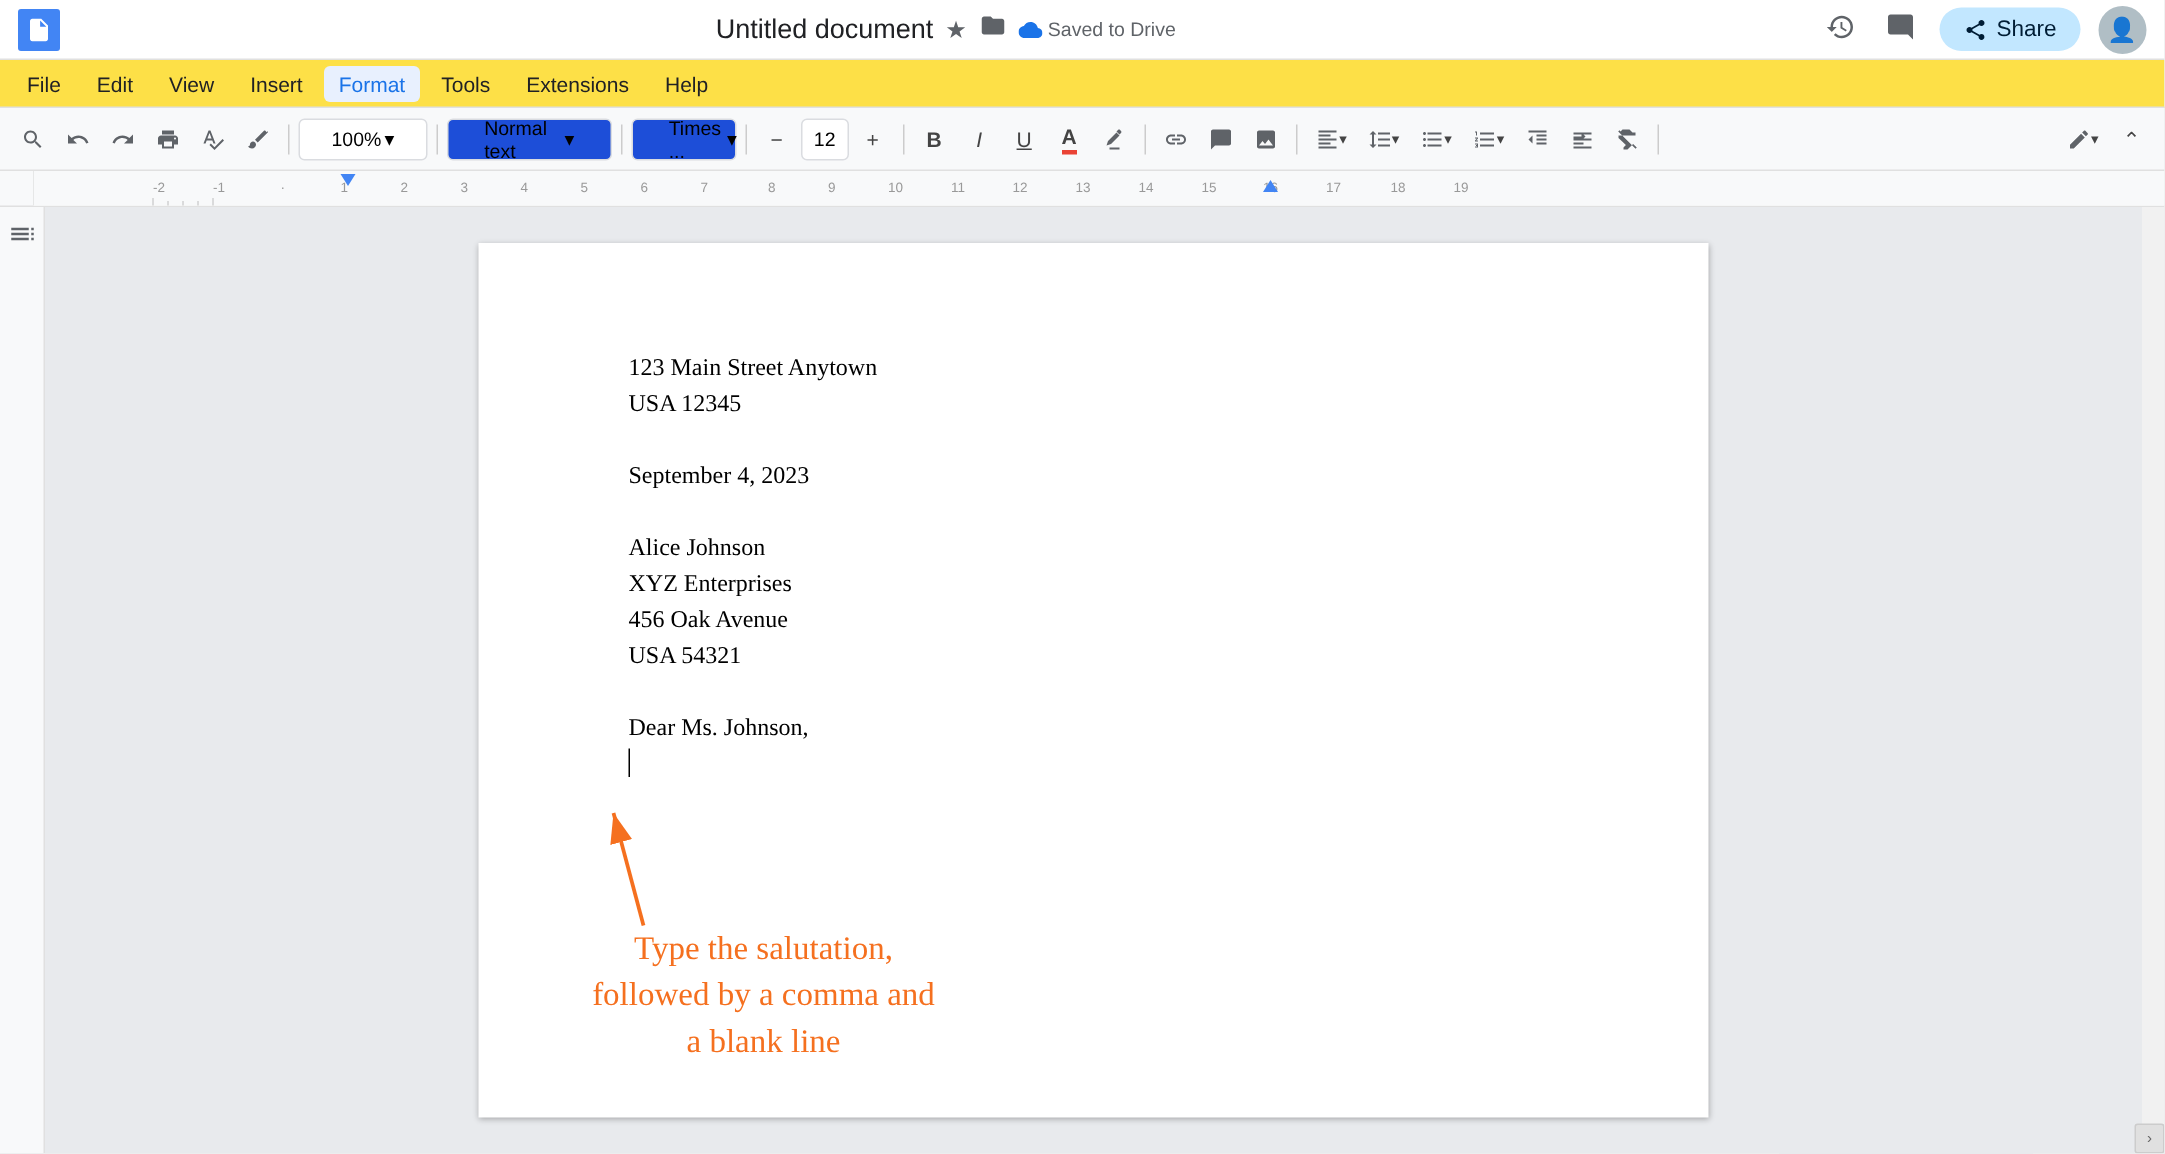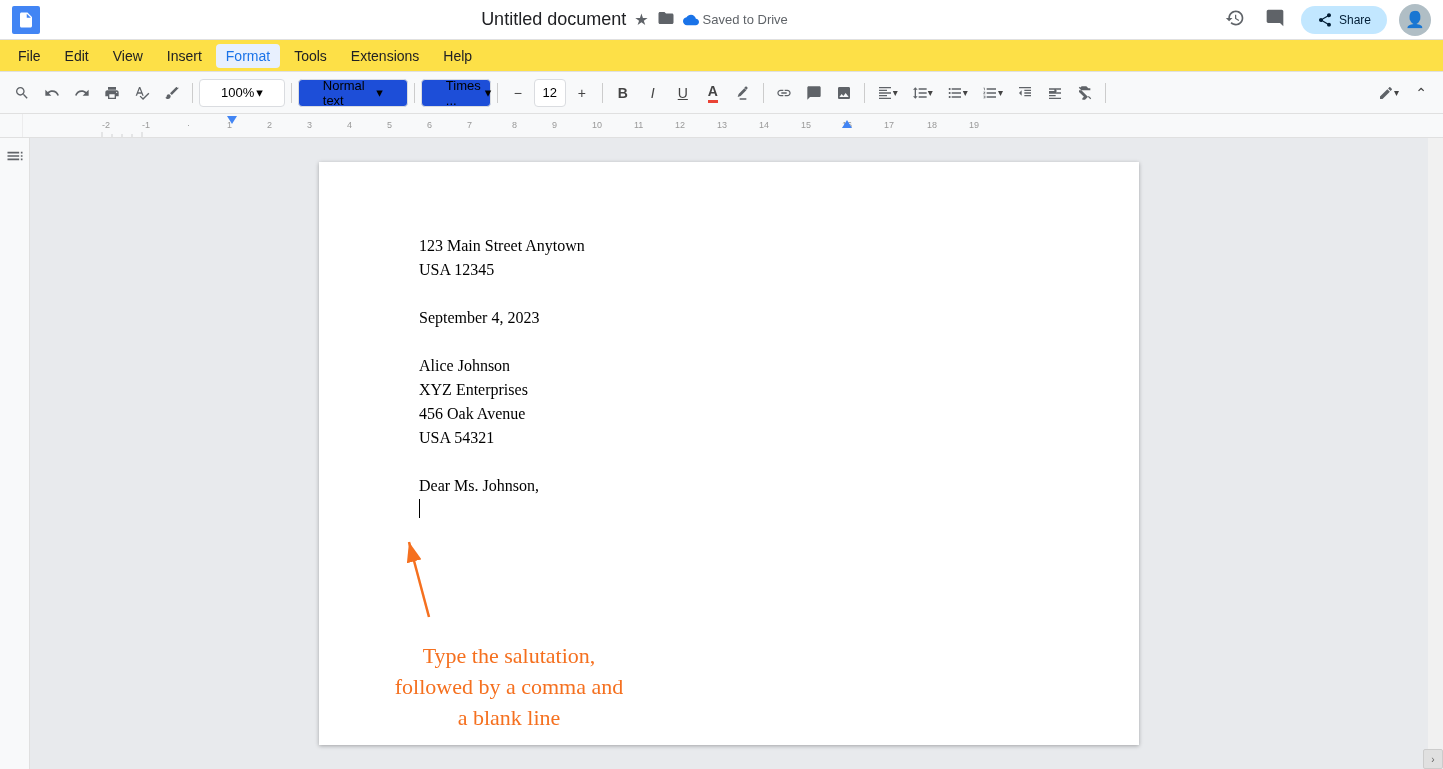--- a/index.html
+++ b/index.html
@@ -29,21 +29,21 @@
     #title-section { display: flex; align-items: center; flex: 1; gap: 8px; justify-content: center; }
     #doc-title { font-size: 18px; color: #202124; }
     #star-icon { color: #5f6368; font-size: 16px; cursor: pointer; }
     #folder-icon { color: #5f6368; font-size: 16px; cursor: pointer; }
     #title-actions { display: flex; align-items: center; gap: 12px; margin-left: auto; }
     #share-btn {
       background: #c2e7ff;
       border: none;
       border-radius: 20px;
       padding: 6px 16px;
-      font-size: 12px;
+      font-size: 15px;
       font-weight: 500;
       color: #001d35;
       cursor: pointer;
       display: flex;
       align-items: center;
       gap: 6px;
       text-align: right;
     }
     #avatar {
       width: 32px;
@@ -532,21 +532,21 @@
         
         <svg width="120" height="90" viewBox="0 0 120 90">
           <defs>
             <marker id="arrowhead" markerWidth="8" markerHeight="6" refX="8" refY="3" orient="auto">
               <polygon points="0 0, 8 3, 0 6" fill="#f5701f"></polygon>
             </marker>
           </defs>
           <line x1="60" y1="85" x2="40" y2="10" stroke="#f5701f" stroke-width="2.5" marker-end="url(#arrowhead)"></line>
         </svg>
         
-        <div style="position:absolute; top:85px; left:-80px; width:440px; text-align:center; font-family:'Comic Sans MS', cursive; color:#f5701f; font-size:22px; line-height:1.4;margin-top:24px;">
+        <div style="position:absolute; top:85px; left:-80px; width:440px; text-align:center; font-family:'Comic Sans MS', cursive; color:#f5701f; font-size:22px; line-height:1.4;">
           <div>Type the salutation,</div>
           <div>followed by a comma and</div>
           <div>a blank line</div>
         </div>
       </div>
     </div>
   </div>
 
   <div id="right-panel" style="position:relative;">
     <div id="scroll-hint" style="position:absolute;bottom:0;right:0;width:20px;height:20px;background:#e0e0e0;border:1px solid #ccc;display:flex;align-items:center;justify-content:center;font-size:10px;color:#666;">›</div>

